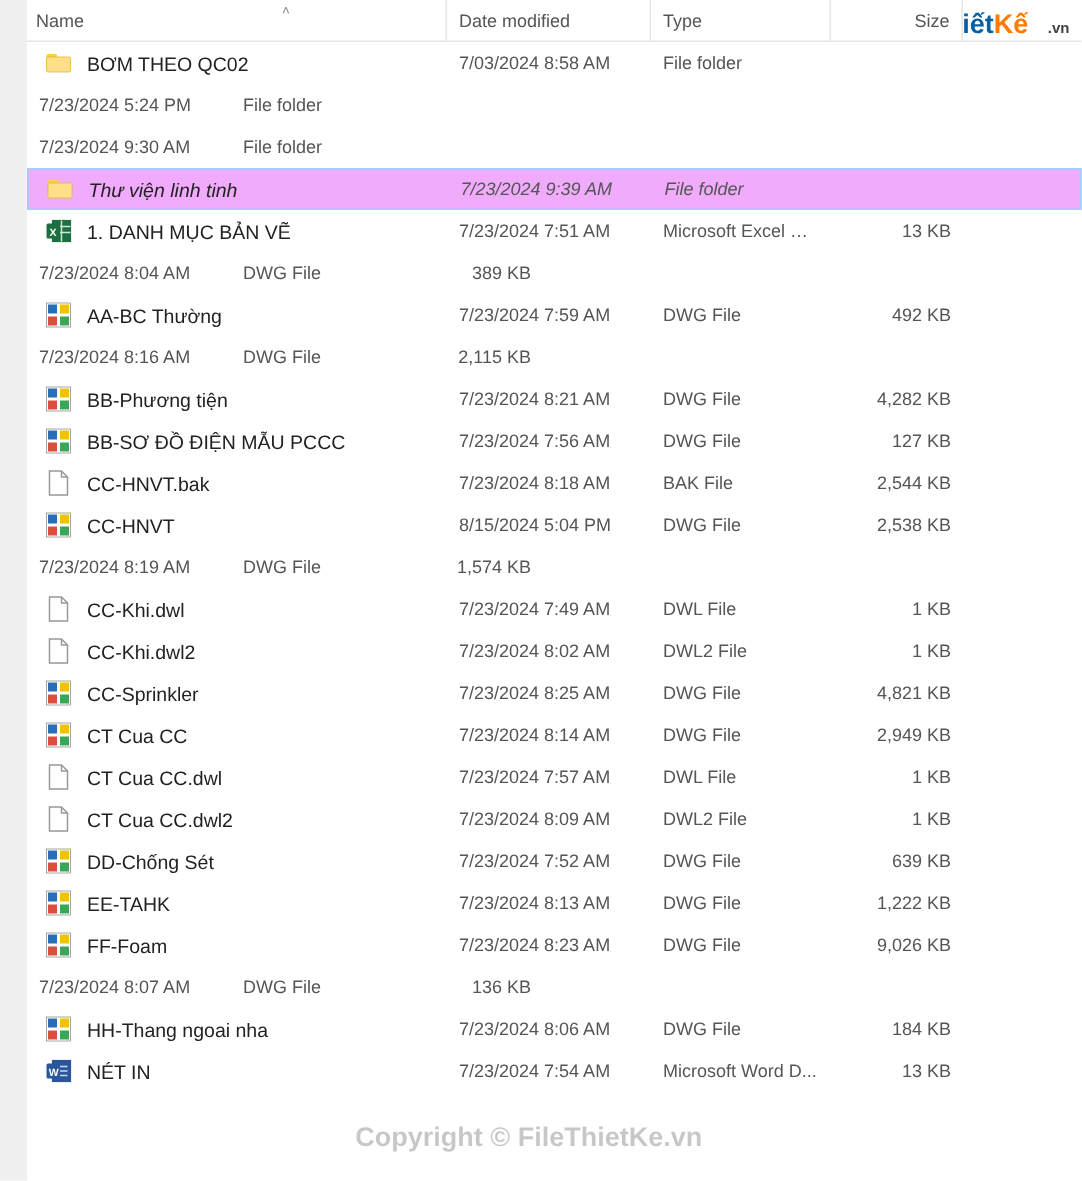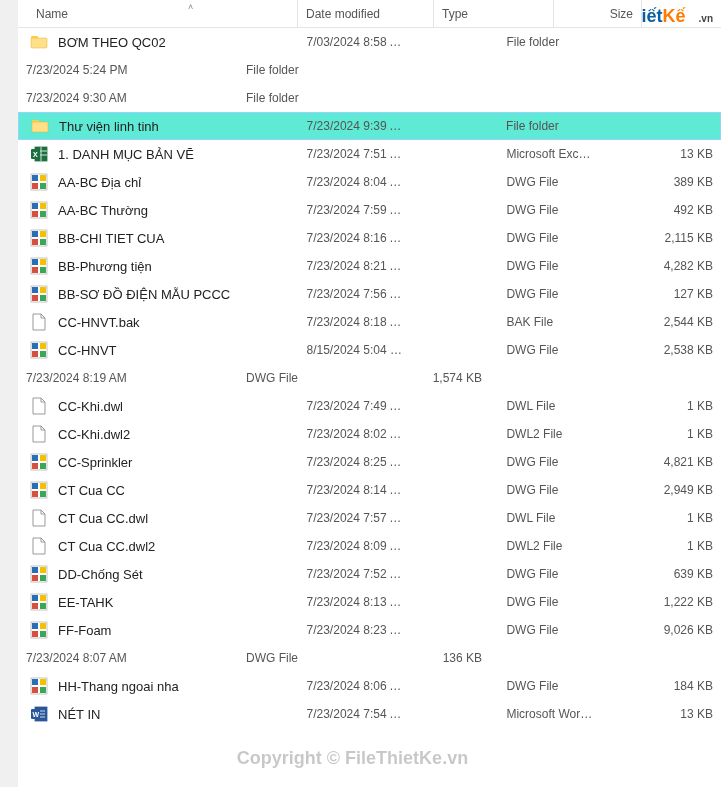--- a/index.html
+++ b/index.html
@@ -32,50 +32,50 @@
 }
 .header-cell {
   padding: 0 8px;
   display: flex;
   align-items: center;
   border-right: 1px solid #e5e5e5;
   height: 100%;
   font-size: 12px;
   color: #555;
 }
-.col-name { width: 280px; padding-left: 18px; }
+.col-name { width: 280px; padding-left: 6px; }
 .col-date { width: 136px; }
 .col-type { width: 120px; }
 .col-size { width: 88px; justify-content: flex-end; }
 .col-last { flex: 1; border-right: none; min-width: 0; overflow: hidden; position: relative; }
 
 .sort-ind {
   position: absolute;
   left: 170px;
   top: 2px;
   font-size: 9px;
   color: #888;
 }
 
 .rows { }
 .row {
   display: flex;
   align-items: center;
   height: 28px;
-  gap: 44px;
 }
 .row.selected {
-  background: #5eead4;
+  background: #f0abfc;
   border: 1px solid #99d1ff;
   height: 28px;
+  font-style: italic;
 }
 .cell { padding: 0 8px; font-size: 12px; color: #222; overflow: hidden; white-space: nowrap; text-overflow: ellipsis; }
 .cell-name { width: 280px; display: flex; align-items: center; padding-left: 12px; font-size: 13px; }
 .cell-date { width: 136px; color: #555; }
-.cell-type { width: 120px; color: #555; margin-left: 40px; }
+.cell-type { width: 120px; color: #555; }
 .cell-size { width: 88px; text-align: right; color: #555; }
 
 .icon { width: 18px; height: 18px; margin-right: 10px; flex-shrink: 0; display: inline-flex; align-items: center; justify-content: center; }
 
 
 .icon-folder svg rect.tab { fill: #ffcf4b; }
 .icon-folder svg rect.body { fill: #ffe089; stroke: #e0b030; stroke-width: .5; }
 
 
 .icon-dwg { background: #fff; position: relative; }
@@ -190,32 +190,20 @@
       <text x="3" y="12">X</text>
     </svg>
   </span>
 <span>1. DANH MỤC BẢN VẼ</span>
         </div>
         <div class="cell cell-date">7/23/2024 7:51 AM</div>
         <div class="cell cell-type">Microsoft Excel W...</div>
         <div class="cell cell-size">13 KB</div>
       </div>
       <div class="row">
-        <div class="cell cell-name">
-  <span class="icon icon-dwg">
-    <svg width="18" height="18" viewBox="0 0 18 18">
-      <rect x="1" y="1" width="16" height="16" fill="#fff" stroke="#888" stroke-width="0.5"></rect>
-      <rect x="2" y="2" width="6" height="6" fill="#2a6fb5"></rect>
-      <rect x="10" y="2" width="6" height="6" fill="#f2c200"></rect>
-      <rect x="2" y="10" width="6" height="6" fill="#d94f3d"></rect>
-      <rect x="10" y="10" width="6" height="6" fill="#3aa757"></rect>
-    </svg>
-  </span>
-<span>AA-BC Địa chỉ</span>
-        </div>
         <div class="cell cell-date">7/23/2024 8:04 AM</div>
         <div class="cell cell-type">DWG File</div>
         <div class="cell cell-size">389 KB</div>
       </div>
       <div class="row">
         <div class="cell cell-name">
   <span class="icon icon-dwg">
     <svg width="18" height="18" viewBox="0 0 18 18">
       <rect x="1" y="1" width="16" height="16" fill="#fff" stroke="#888" stroke-width="0.5"></rect>
       <rect x="2" y="2" width="6" height="6" fill="#2a6fb5"></rect>
@@ -224,32 +212,20 @@
       <rect x="10" y="10" width="6" height="6" fill="#3aa757"></rect>
     </svg>
   </span>
 <span>AA-BC Thường</span>
         </div>
         <div class="cell cell-date">7/23/2024 7:59 AM</div>
         <div class="cell cell-type">DWG File</div>
         <div class="cell cell-size">492 KB</div>
       </div>
       <div class="row">
-        <div class="cell cell-name">
-  <span class="icon icon-dwg">
-    <svg width="18" height="18" viewBox="0 0 18 18">
-      <rect x="1" y="1" width="16" height="16" fill="#fff" stroke="#888" stroke-width="0.5"></rect>
-      <rect x="2" y="2" width="6" height="6" fill="#2a6fb5"></rect>
-      <rect x="10" y="2" width="6" height="6" fill="#f2c200"></rect>
-      <rect x="2" y="10" width="6" height="6" fill="#d94f3d"></rect>
-      <rect x="10" y="10" width="6" height="6" fill="#3aa757"></rect>
-    </svg>
-  </span>
-<span>BB-CHI TIET CUA</span>
-        </div>
         <div class="cell cell-date">7/23/2024 8:16 AM</div>
         <div class="cell cell-type">DWG File</div>
         <div class="cell cell-size">2,115 KB</div>
       </div>
       <div class="row">
         <div class="cell cell-name">
   <span class="icon icon-dwg">
     <svg width="18" height="18" viewBox="0 0 18 18">
       <rect x="1" y="1" width="16" height="16" fill="#fff" stroke="#888" stroke-width="0.5"></rect>
       <rect x="2" y="2" width="6" height="6" fill="#2a6fb5"></rect>

